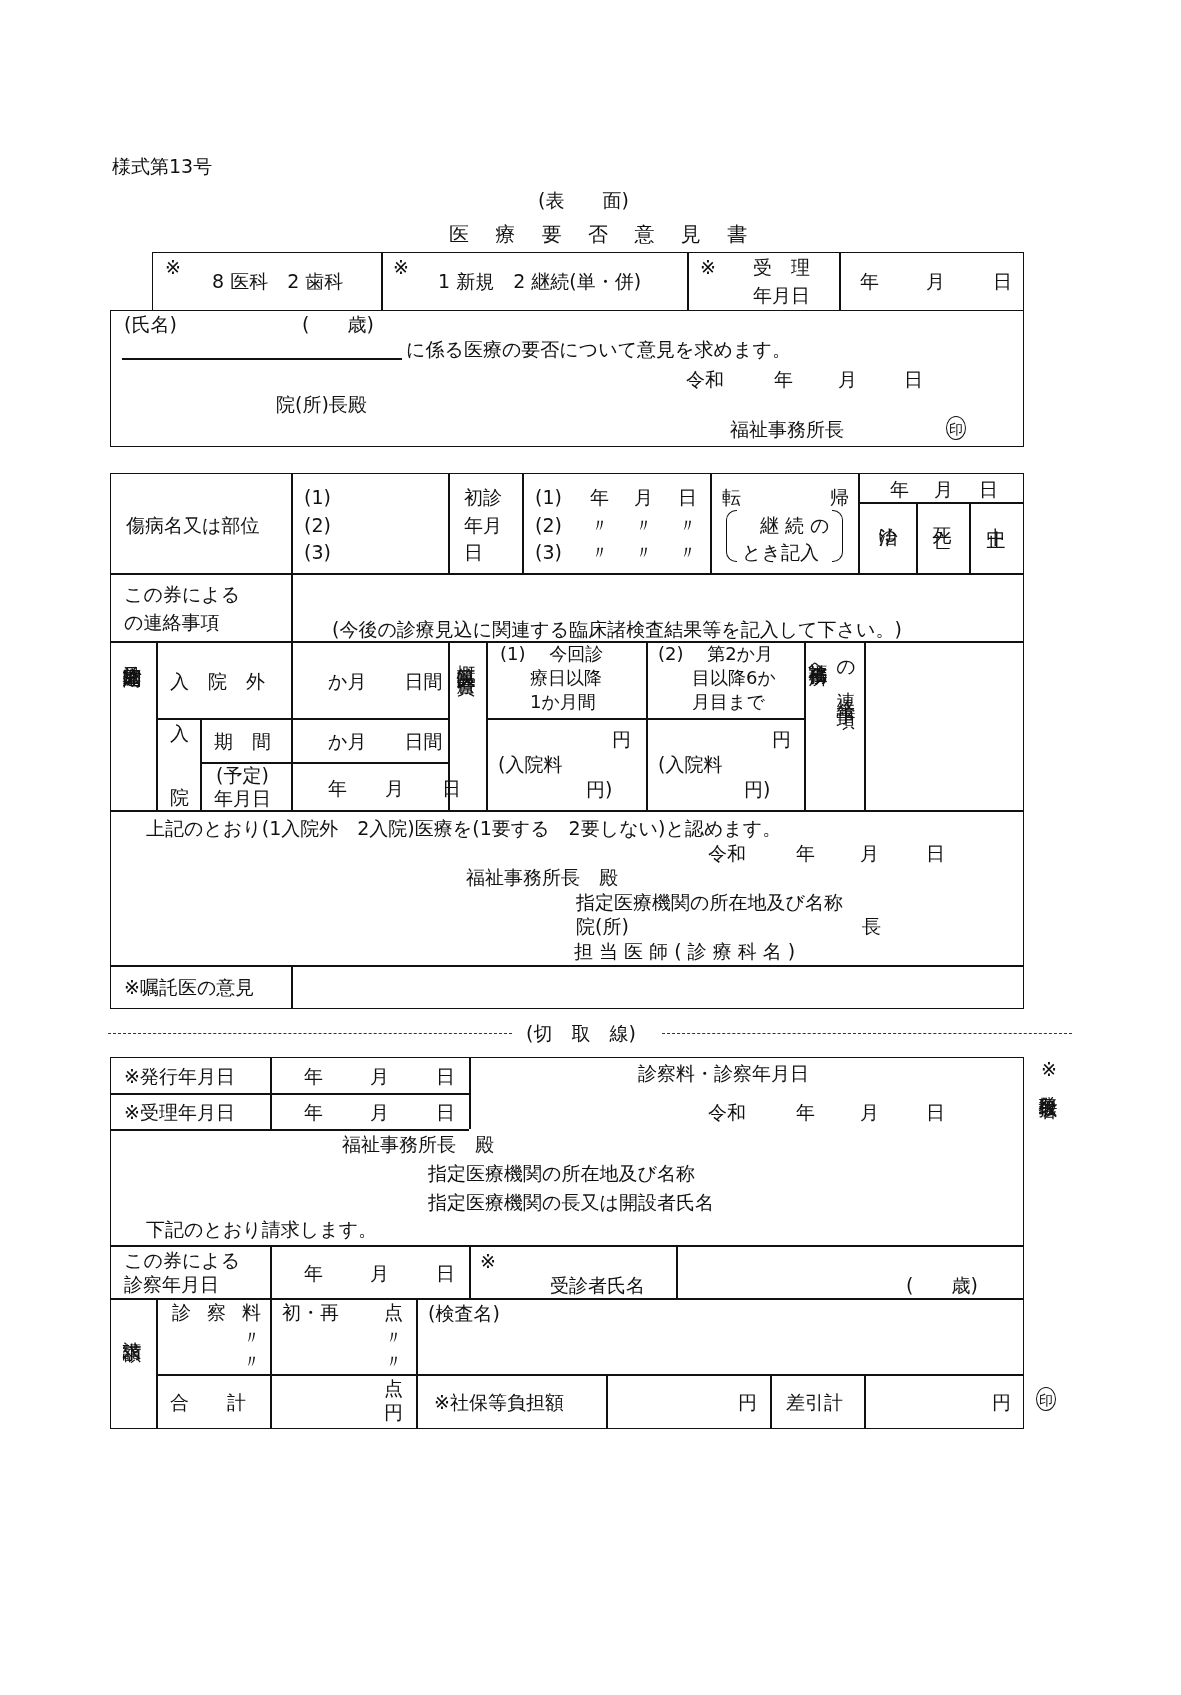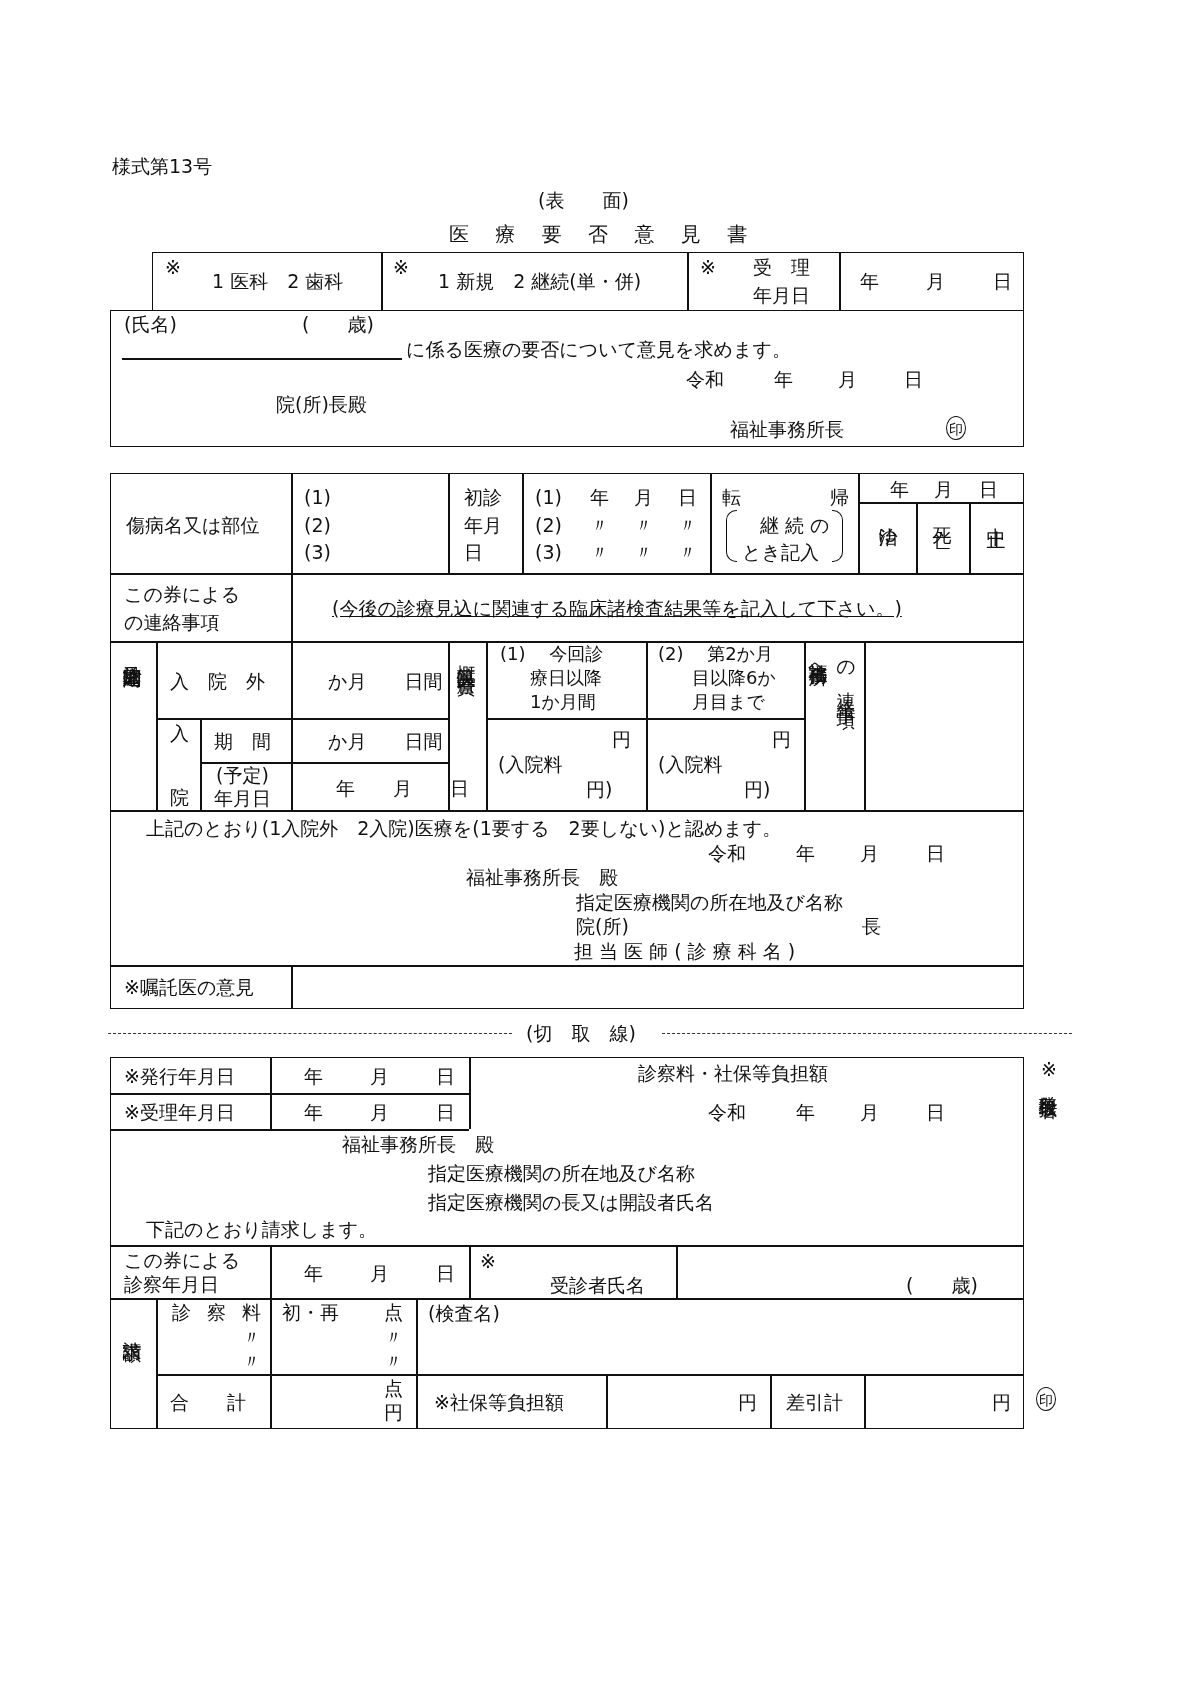--- a/index.html
+++ b/index.html
@@ -25,21 +25,21 @@
 <div class="t" style="left:112px;top:155px;">様式第13号</div>
 <div class="t" style="left:538px;top:189px;">(表　　面)</div>
 <div class="t sp" style="left:449px;top:223px;font-size:20px;">医 療 要 否 意 見 書</div>
 
 <div class="box" style="left:152px;top:252px;width:872px;height:59px;"></div>
 <div class="ln v" style="left:381px;top:252px;height:59px;"></div>
 <div class="ln v" style="left:687px;top:252px;height:59px;"></div>
 <div class="ln v" style="left:839px;top:252px;height:59px;"></div>
 
 <div class="t" style="left:165px;top:256px;">※</div>
-<div class="t" style="left:212px;top:270px;">1 医科　2 歯科</div>
+<div class="t" style="left:212px;top:270px;">8 医科　2 歯科</div>
 <div class="t" style="left:393px;top:256px;">※</div>
 <div class="t" style="left:438px;top:270px;">1 新規　2 継続(単・併)</div>
 <div class="t" style="left:700px;top:256px;">※</div>
 <div class="t" style="left:753px;top:256px;">受　理</div>
 <div class="t" style="left:753px;top:284px;">年月日</div>
 <div class="t" style="left:860px;top:270px;">年</div>
 <div class="t" style="left:926px;top:270px;">月</div>
 <div class="t" style="left:993px;top:270px;">日</div>
 
 <div class="box" style="left:110px;top:310px;width:914px;height:137px;"></div>
@@ -106,21 +106,21 @@
 <div class="t" style="left:934px;top:478px;">月</div>
 <div class="t" style="left:979px;top:478px;">日</div>
 <div class="vert" style="left:878px;top:512px;">治ゆ</div>
 <div class="vert" style="left:932px;top:512px;">死亡</div>
 <div class="vert" style="left:986px;top:512px;">中止</div>
 
 <div class="ln v" style="left:291px;top:573px;height:68px;"></div>
 <div class="ln h" style="left:110px;top:641px;width:914px;"></div>
 <div class="t" style="left:124px;top:583px;">この券による</div>
 <div class="t" style="left:124px;top:611px;">の連絡事項</div>
-<div class="t" style="left:332px;top:597px;text-decoration:underline;">(今後の診療見込に関連する臨床諸検査結果等を記入して下さい。)</div>
+<div class="t" style="left:332px;top:618px;">(今後の診療見込に関連する臨床諸検査結果等を記入して下さい。)</div>
 
 <div class="ln v" style="left:156px;top:641px;height:169px;"></div>
 <div class="ln v" style="left:291px;top:641px;height:169px;"></div>
 <div class="ln v" style="left:448px;top:641px;height:169px;"></div>
 <div class="ln v" style="left:486px;top:641px;height:169px;"></div>
 <div class="ln v" style="left:646px;top:641px;height:169px;"></div>
 <div class="ln v" style="left:804px;top:641px;height:169px;"></div>
 <div class="ln v" style="left:864px;top:641px;height:169px;"></div>
 <div class="ln h" style="left:156px;top:718px;width:292px;"></div>
 <div class="ln h" style="left:486px;top:718px;width:318px;"></div>
@@ -130,21 +130,21 @@
 
 <div class="vert" style="left:122px;top:650px;letter-spacing:1px;">治療見込期間</div>
 <div class="t" style="left:170px;top:670px;">入　院　外</div>
 <div class="t" style="left:328px;top:670px;">か月　　日間</div>
 <div class="t" style="left:170px;top:722px;">入</div>
 <div class="t" style="left:170px;top:786px;">院</div>
 <div class="t" style="left:214px;top:730px;">期　間</div>
 <div class="t" style="left:328px;top:730px;">か月　　日間</div>
 <div class="t" style="left:216px;top:764px;">(予定)</div>
 <div class="t" style="left:214px;top:787px;">年月日</div>
-<div class="t" style="left:336px;top:777px;">年　　月　　日</div>
+<div class="t" style="left:328px;top:777px;">年　　月　　日</div>
 
 <div class="vert" style="left:456px;top:650px;letter-spacing:3px;">概算医療費</div>
 <div class="t sm" style="left:500px;top:643px;">(1)　 今回診</div>
 <div class="t sm" style="left:530px;top:667px;">療日以降</div>
 <div class="t sm" style="left:530px;top:691px;">1か月間</div>
 <div class="t sm" style="left:658px;top:643px;">(2)　 第2か月</div>
 <div class="t sm" style="left:692px;top:667px;">目以降6か</div>
 <div class="t sm" style="left:692px;top:691px;">月目まで</div>
 
 <div class="t" style="left:612px;top:728px;">円</div>
@@ -187,21 +187,21 @@
 
 <div class="t" style="left:124px;top:1065px;">※発行年月日</div>
 <div class="t" style="left:304px;top:1065px;">年</div>
 <div class="t" style="left:370px;top:1065px;">月</div>
 <div class="t" style="left:436px;top:1065px;">日</div>
 <div class="t" style="left:124px;top:1101px;">※受理年月日</div>
 <div class="t" style="left:304px;top:1101px;">年</div>
 <div class="t" style="left:370px;top:1101px;">月</div>
 <div class="t" style="left:436px;top:1101px;">日</div>
 
-<div class="t" style="left:638px;top:1062px;">診察料・社保等負担額</div>
+<div class="t" style="left:638px;top:1062px;">診察料・診察年月日</div>
 <div class="t" style="left:708px;top:1101px;">令和</div>
 <div class="t" style="left:796px;top:1101px;">年</div>
 <div class="t" style="left:860px;top:1101px;">月</div>
 <div class="t" style="left:926px;top:1101px;">日</div>
 <div class="t" style="left:342px;top:1133px;">福祉事務所長　殿</div>
 <div class="t" style="left:428px;top:1162px;">指定医療機関の所在地及び名称</div>
 <div class="t" style="left:428px;top:1191px;">指定医療機関の長又は開設者氏名</div>
 <div class="t" style="left:146px;top:1218px;">下記のとおり請求します。</div>
 
 <div class="ln h" style="left:110px;top:1245px;width:914px;"></div>

